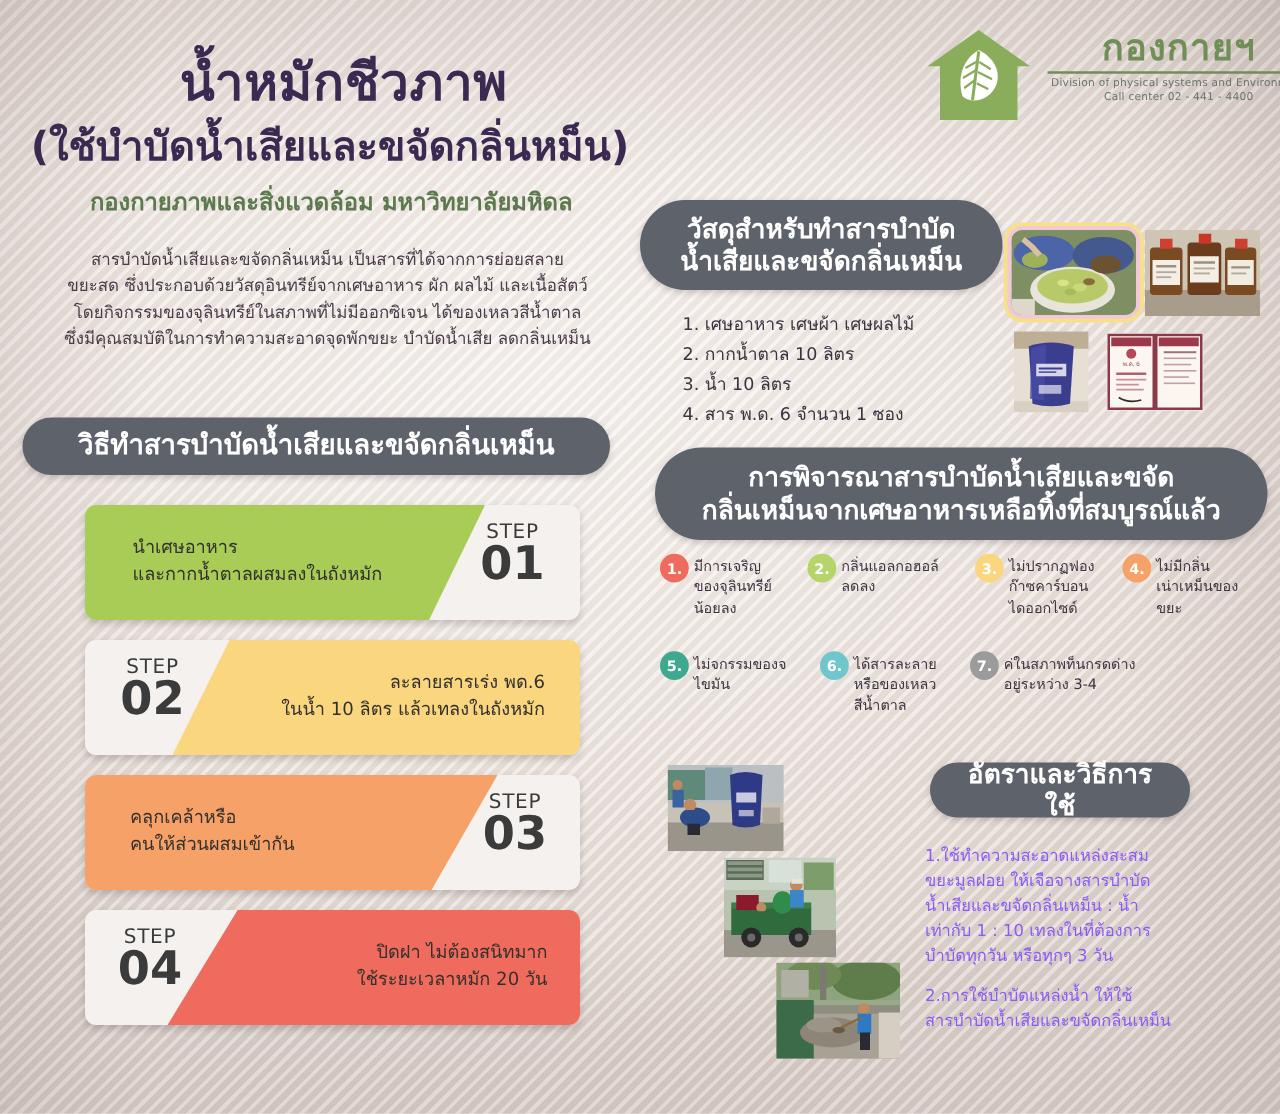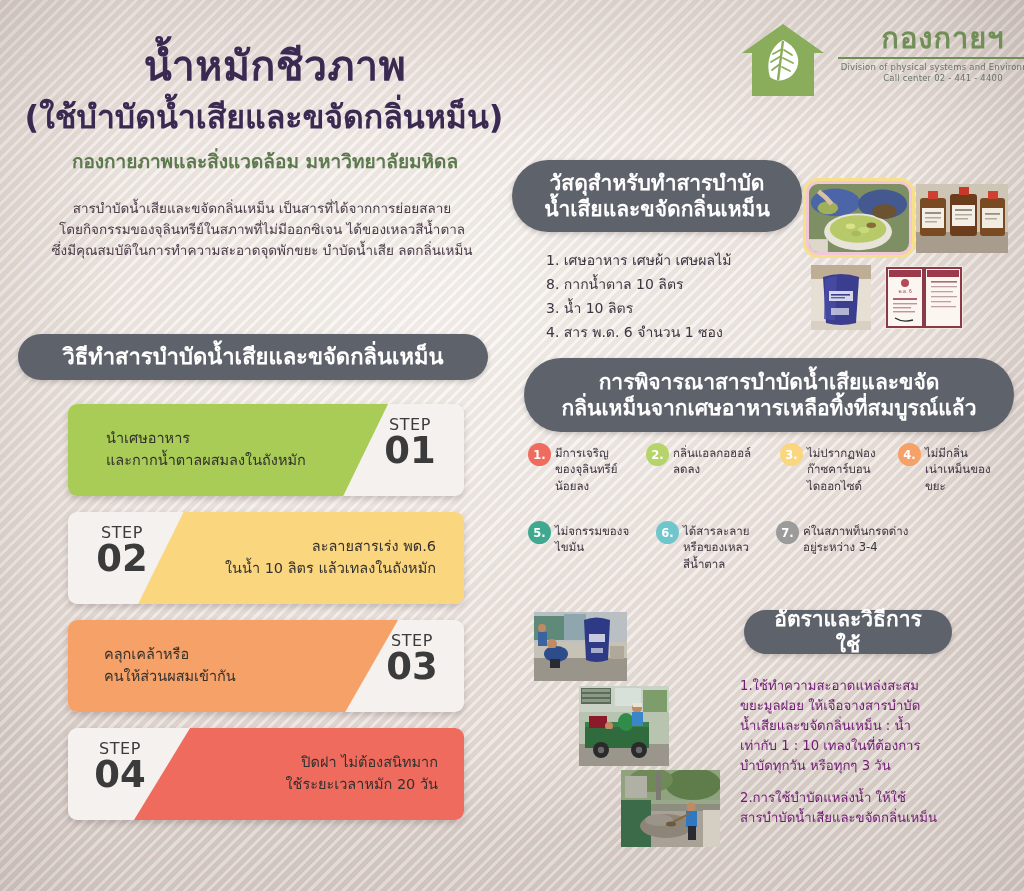--- a/index.html
+++ b/index.html
@@ -215,21 +215,21 @@
     margin-top: 1px;
   }
   .crit-txt {
     font-size: 11.5px; color: #3c3440; line-height: 1.42; padding-top: 3px;
   }
   .crit-txt div { white-space: nowrap; }
 
   
   .usage {
     position: absolute; left: 740px; top: 664px; width: 260px;
-    font-size: 13.2px; color: #701a75; line-height: 1.52;
+    font-size: 13.2px; color: #8b5cf6; line-height: 1.52;
   }
   .usage p { margin-bottom: 12px; }
   .usage div { white-space: nowrap; }
 </style>
 </head>
 <body>
 
 <div id="page">
 
   <div class="bg-base"></div>
@@ -252,20 +252,21 @@
     <div class="logo-text">
       <div class="logo-thai">กองกายฯ</div>
       <div class="logo-rule"></div>
       <div class="logo-en">Division of physical systems and Environment</div>
       <div class="logo-en">Call center 02 - 441 - 4400</div>
     </div>
   </div>
 
   <div class="intro">
     <div>สารบำบัดน้ำเสียและขจัดกลิ่นเหม็น  เป็นสารที่ได้จากการย่อยสลาย</div>
+    <div>ขยะสด ซึ่งประกอบด้วยวัสดุอินทรีย์จากเศษอาหาร ผัก ผลไม้ และเนื้อสัตว์</div>
     <div>โดยกิจกรรมของจุลินทรีย์ในสภาพที่ไม่มีออกซิเจน ได้ของเหลวสีน้ำตาล</div>
     <div>ซึ่งมีคุณสมบัติในการทำความสะอาดจุดพักขยะ บำบัดน้ำเสีย  ลดกลิ่นเหม็น</div>
   </div>
 
   <div class="pill" id="pill-method">วิธีทำสารบำบัดน้ำเสียและขจัดกลิ่นเหม็น</div>
 
   <div class="step" id="step1">
     <div class="step-card"></div>
     <div class="step-shape"></div>
     <div class="step-text">
@@ -319,21 +320,21 @@
 
   <div class="pill" id="pill-material">
     <div>
       <div>วัสดุสำหรับทำสารบำบัด</div>
       <div>น้ำเสียและขจัดกลิ่นเหม็น</div>
     </div>
   </div>
 
   <ul class="material-list">
     <li>1. เศษอาหาร เศษผ้า เศษผลไม้</li>
-    <li>8. กากน้ำตาล 10 ลิตร</li>
+    <li>2. กากน้ำตาล 10 ลิตร</li>
     <li>3. น้ำ 10 ลิตร</li>
     <li>4. สาร พ.ด. 6 จำนวน  1  ซอง</li>
   </ul>
 
   <div class="photo" id="photo-scraps">
     <svg class="scene" viewBox="0 0 106 74" preserveAspectRatio="none" aria-hidden="true">
       <rect width="106" height="74" fill="#7d8f63"></rect>
       <ellipse cx="28" cy="20" rx="26" ry="15" fill="#4c64a8"></ellipse>
       <ellipse cx="78" cy="22" rx="26" ry="16" fill="#44598f"></ellipse>
       <ellipse cx="52" cy="52" rx="36" ry="20" fill="#e8e4da"></ellipse>

